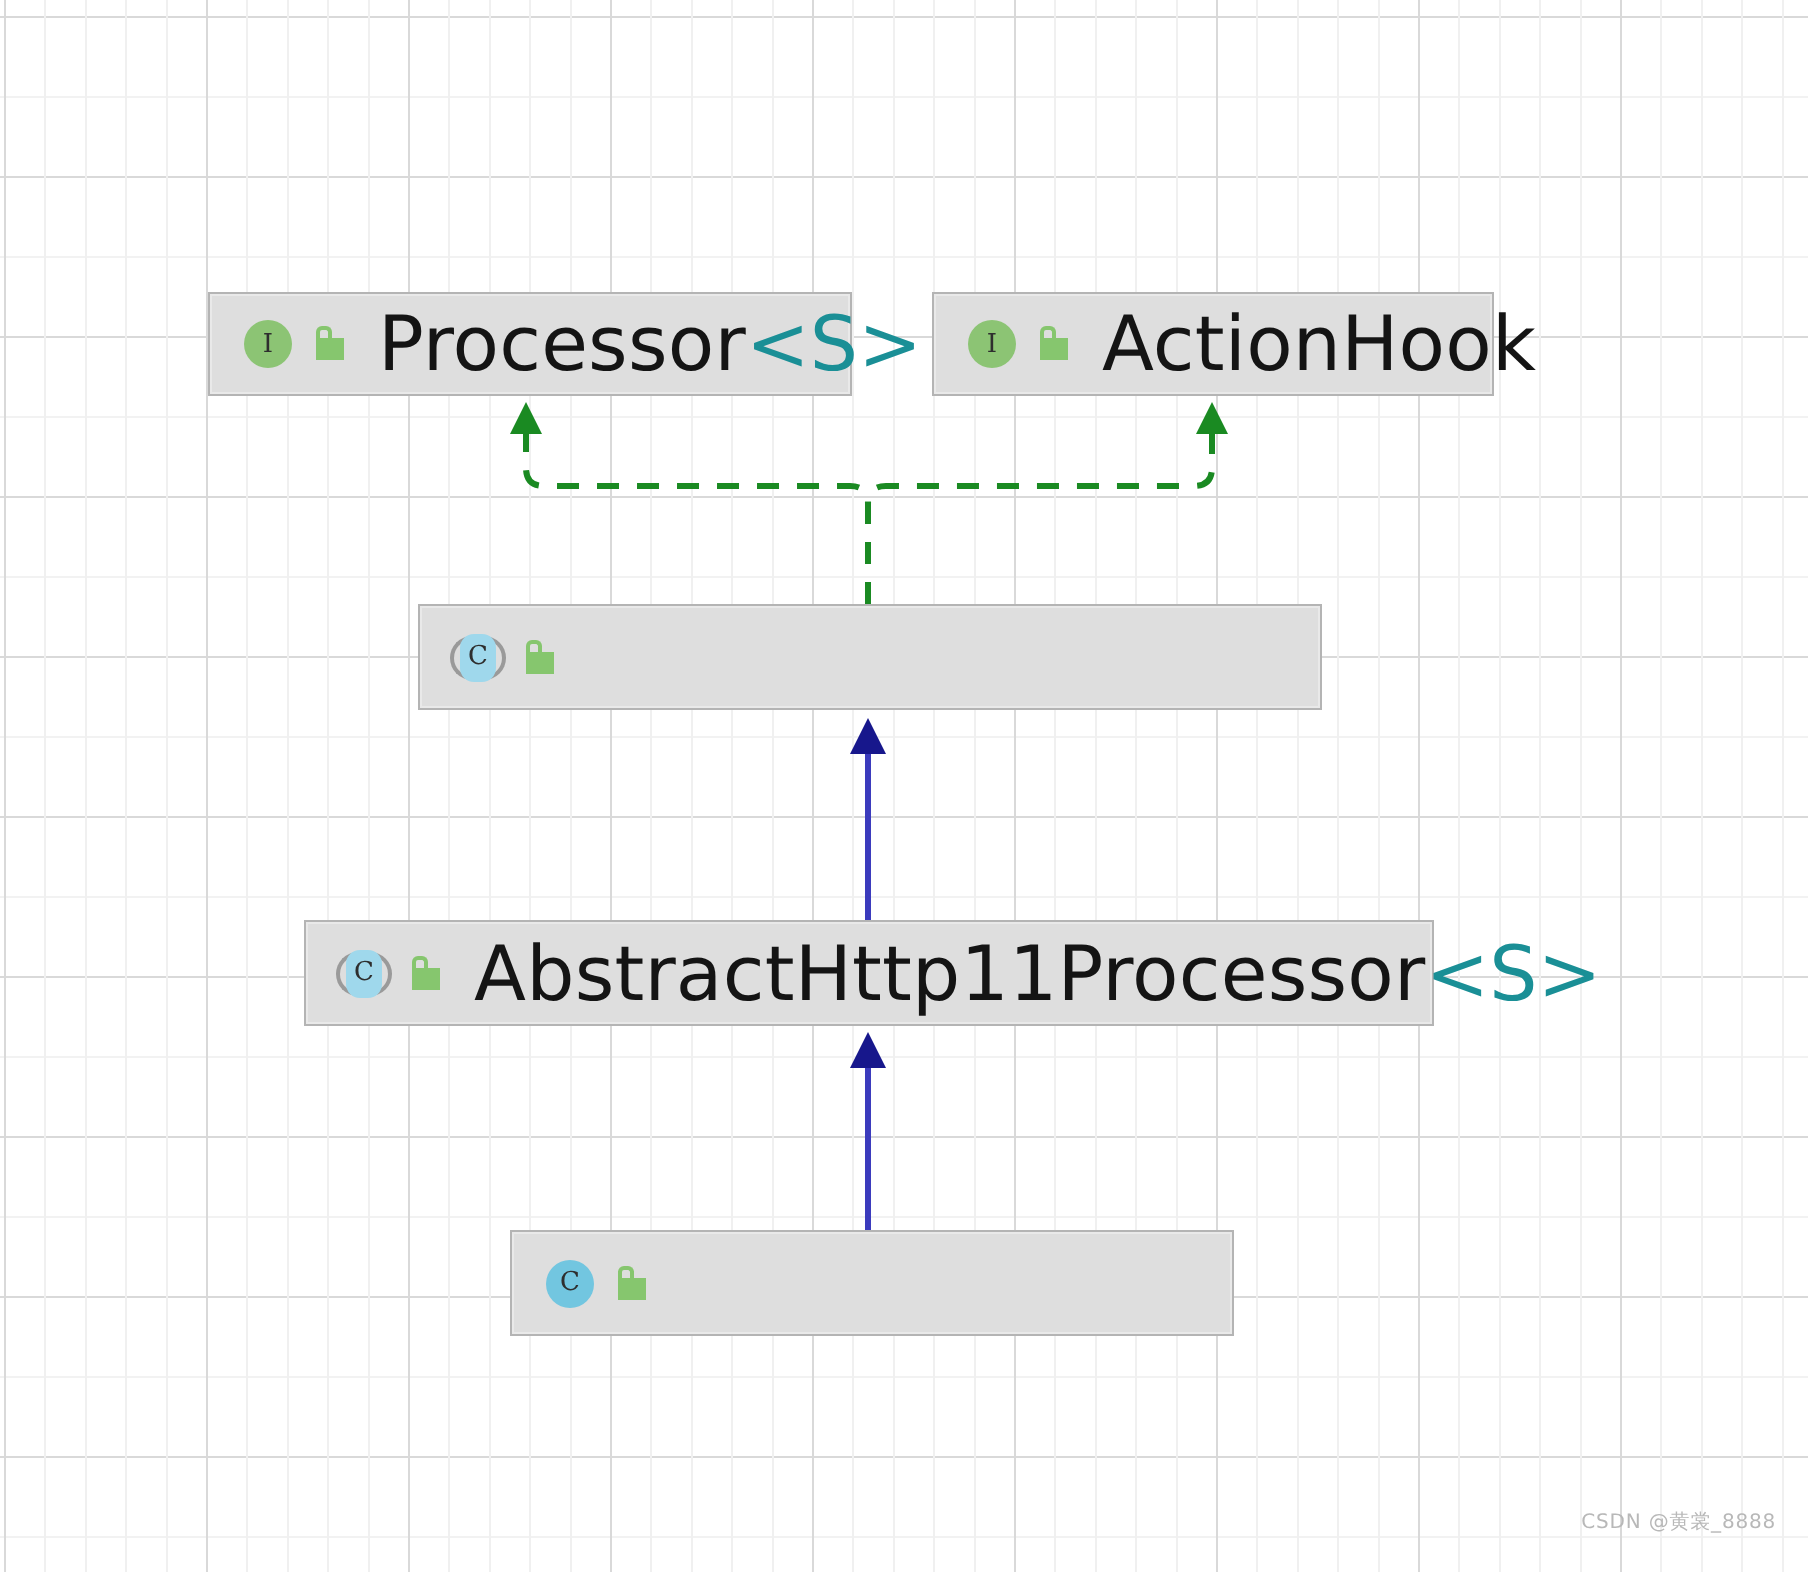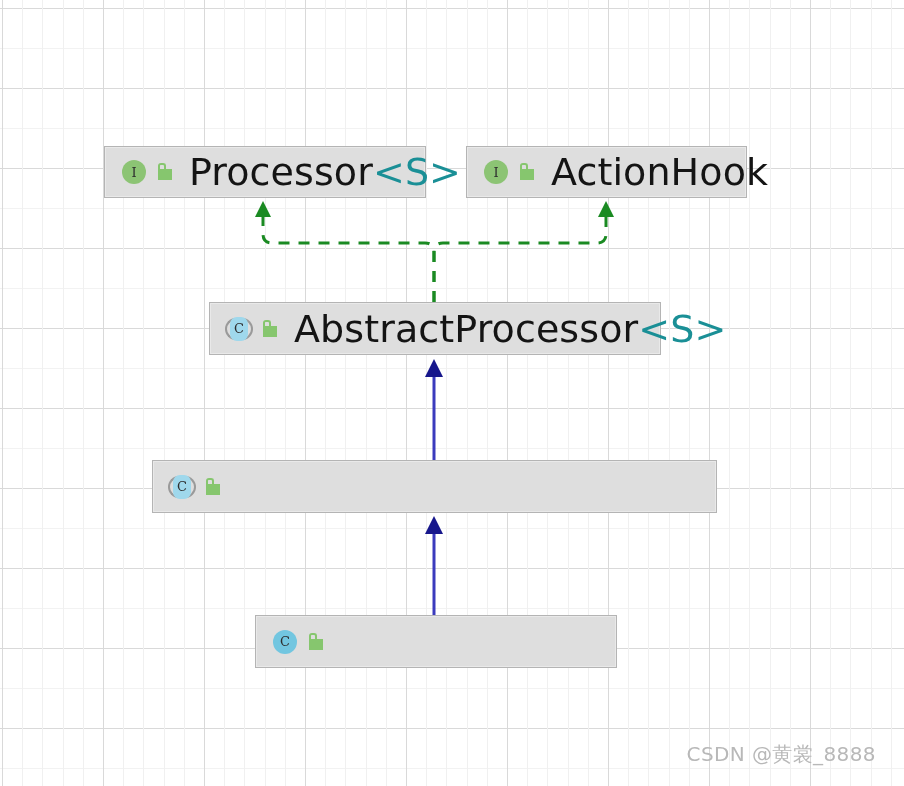--- a/index.html
+++ b/index.html
@@ -135,23 +135,23 @@
     width: 8px;
     height: 8px;
     border: 2px solid #86c66e;
     border-bottom: none;
     border-radius: 3px 3px 0 0;
     box-sizing: border-box;
   }
 
   .watermark {
     position: absolute;
-    right: 28px;
+    right: 16px;
     bottom: 18px;
-    font-size: 20px;
+    font-size: 10px;
     color: #b8b8b8;
     letter-spacing: 0.4px;
     user-select: none;
   }
 </style>
 </head>
 <body>
 
 <div id="canvas">
 
@@ -207,33 +207,33 @@
   <div class="node" style="left:209px; top:302px; width:452px; height:53px;">
     <span class="type-icon abstract">
       <span class="arc-l"></span>
         <span class="arc-r"></span>
       <span class="disc">C</span>
     </span>
     <span class="lock-icon">
       <span class="shackle"></span>
         <span class="body"></span>
     </span>
-    <span class="node-label"><span>AbstractProcessor</span><span class="generic">&lt;S&gt;</span></span>
   </div>
 
   <div class="node" style="left:152px; top:460px; width:565px; height:53px;">
     <span class="type-icon abstract">
       <span class="arc-l"></span>
         <span class="arc-r"></span>
       <span class="disc">C</span>
     </span>
     <span class="lock-icon">
       <span class="shackle"></span>
         <span class="body"></span>
     </span>
+    <span class="node-label"><span>AbstractHttp11Processor</span><span class="generic">&lt;S&gt;</span></span>
   </div>
 
   <div class="node" style="left:255px; top:615px; width:362px; height:53px;">
     <span class="type-icon cls">
       <span class="disc">C</span>
     </span>
     <span class="lock-icon">
       <span class="shackle"></span>
         <span class="body"></span>
     </span>

